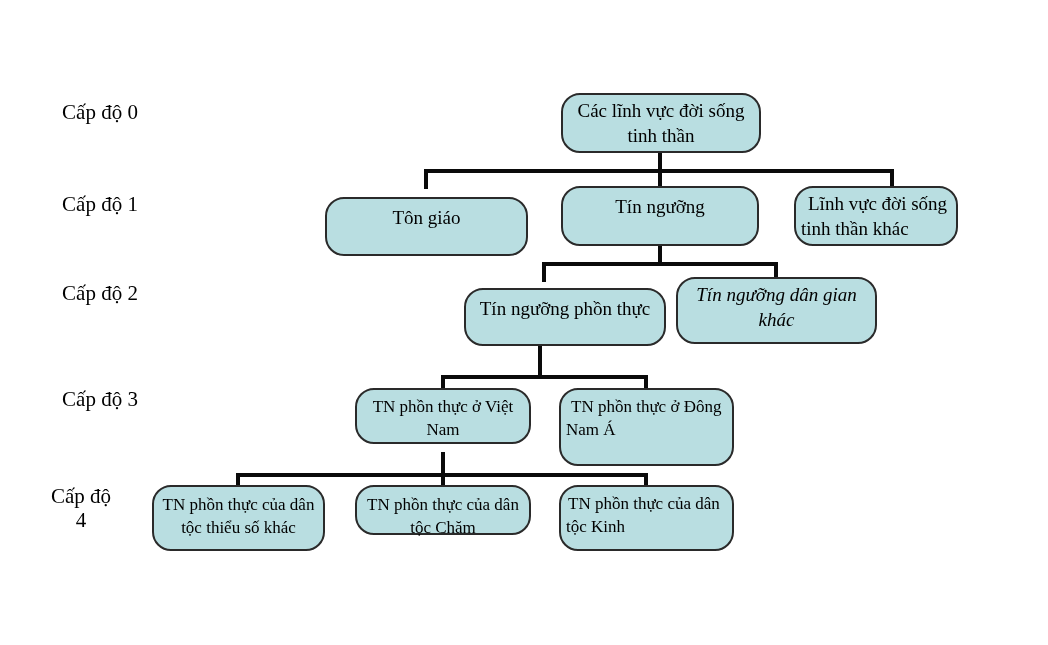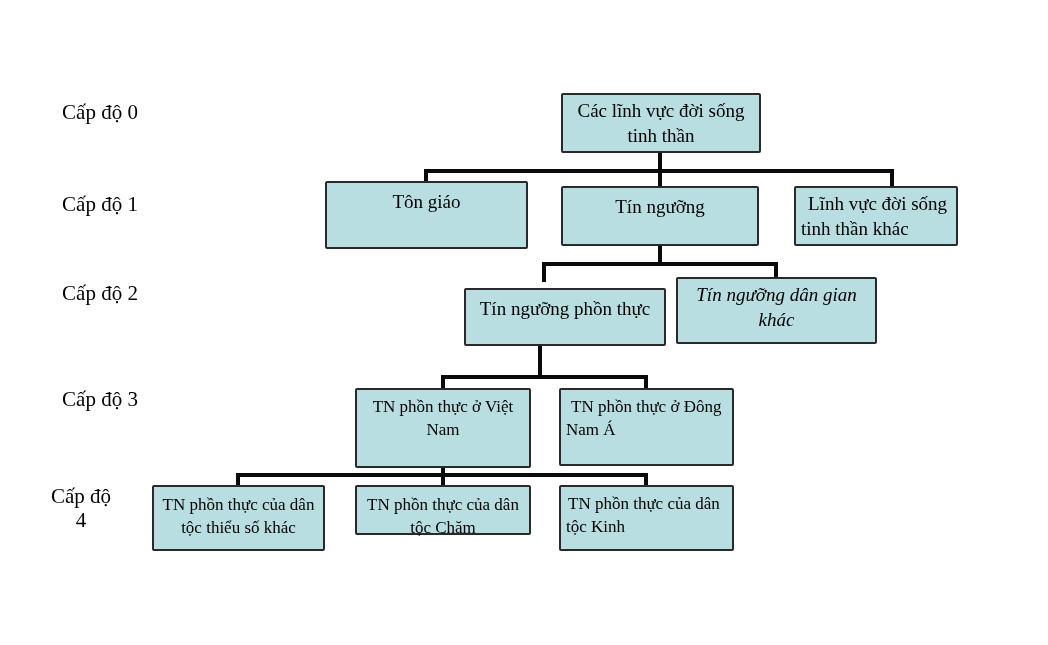--- a/index.html
+++ b/index.html
@@ -17,21 +17,21 @@
     font-size: 21px;
     line-height: 1.15;
     text-align: center;
     color: var(--text, #000000);
   }
   .node {
     position: absolute;
     box-sizing: border-box;
     background: var(--node-fill, #b9dee1);
     border: 2px solid var(--node-border, #2a2a2a);
-    border-radius: 2px;
+    border-radius: 19px;
     font-size: 19px;
     line-height: 1.3;
     padding: 4px 8px;
     text-align: center;
   }
   .node.small { font-size: 17px; line-height: 1.35; padding: 4px 5px; }
   .node.left  { text-align: left; }
   .node.indent { text-indent: 7px; }
   .conn {
     position: absolute;
@@ -64,27 +64,27 @@
   <div class="conn" style="left:441px; top:375px; width:4px; height:15px;"></div>
   <div class="conn" style="left:644px; top:375px; width:4px; height:15px;"></div>
 
   <div class="conn" style="left:441px; top:452px; width:4px; height:34px;"></div>
   <div class="conn" style="left:236px; top:473px; width:412px; height:4px;"></div>
   <div class="conn" style="left:236px; top:473px; width:4px; height:14px;"></div>
   <div class="conn" style="left:644px; top:473px; width:4px; height:14px;"></div>
 
   <div class="node" style="left:561px; top:93px; width:200px; height:60px;">Các lĩnh vực đời sống tinh thần</div>
 
-  <div class="node" style="left:325px; top:181px; width:203px; height:68px; padding-top:7px;">Tôn giáo</div>
+  <div class="node" style="left:325px; top:197px; width:203px; height:59px; padding-top:7px;">Tôn giáo</div>
   <div class="node" style="left:561px; top:186px; width:198px; height:60px; padding-top:7px;">Tín ngưỡng</div>
   <div class="node left indent" style="left:794px; top:186px; width:164px; height:60px; padding:4px 5px;">Lĩnh vực đời sống tinh thần khác</div>
 
   <div class="node" style="left:443px; top:288px; width:202px; height:58px; padding-top:7px;margin-left:21px;">Tín ngưỡng phồn thực</div>
   <div class="node" style="left:676px; top:277px; width:201px; height:67px;font-style:italic;">Tín ngưỡng dân gian khác</div>
 
-  <div class="node small" style="left:355px; top:388px; width:176px; height:80px; padding-top:6px;">TN phồn thực ở Việt Nam</div>
+  <div class="node small" style="left:355px; top:388px; width:176px; height:56px; padding-top:6px;">TN phồn thực ở Việt Nam</div>
   <div class="node small left" style="left:559px; top:388px; width:175px; height:78px; padding-top:6px; text-indent:5px;">TN phồn thực ở Đông Nam Á</div>
 
   <div class="node small" style="left:152px; top:485px; width:173px; height:66px; padding-top:7px;">TN phồn thực của dân tộc thiểu số khác</div>
   <div class="node small" style="left:355px; top:485px; width:176px; height:50px; padding-top:7px;">TN phồn thực của dân tộc Chăm</div>
   <div class="node small left" style="left:559px; top:485px; width:175px; height:66px; padding-top:6px; text-indent:2px;">TN phồn thực của dân tộc Kinh</div>
 
 </div>
 
 </body></html>

